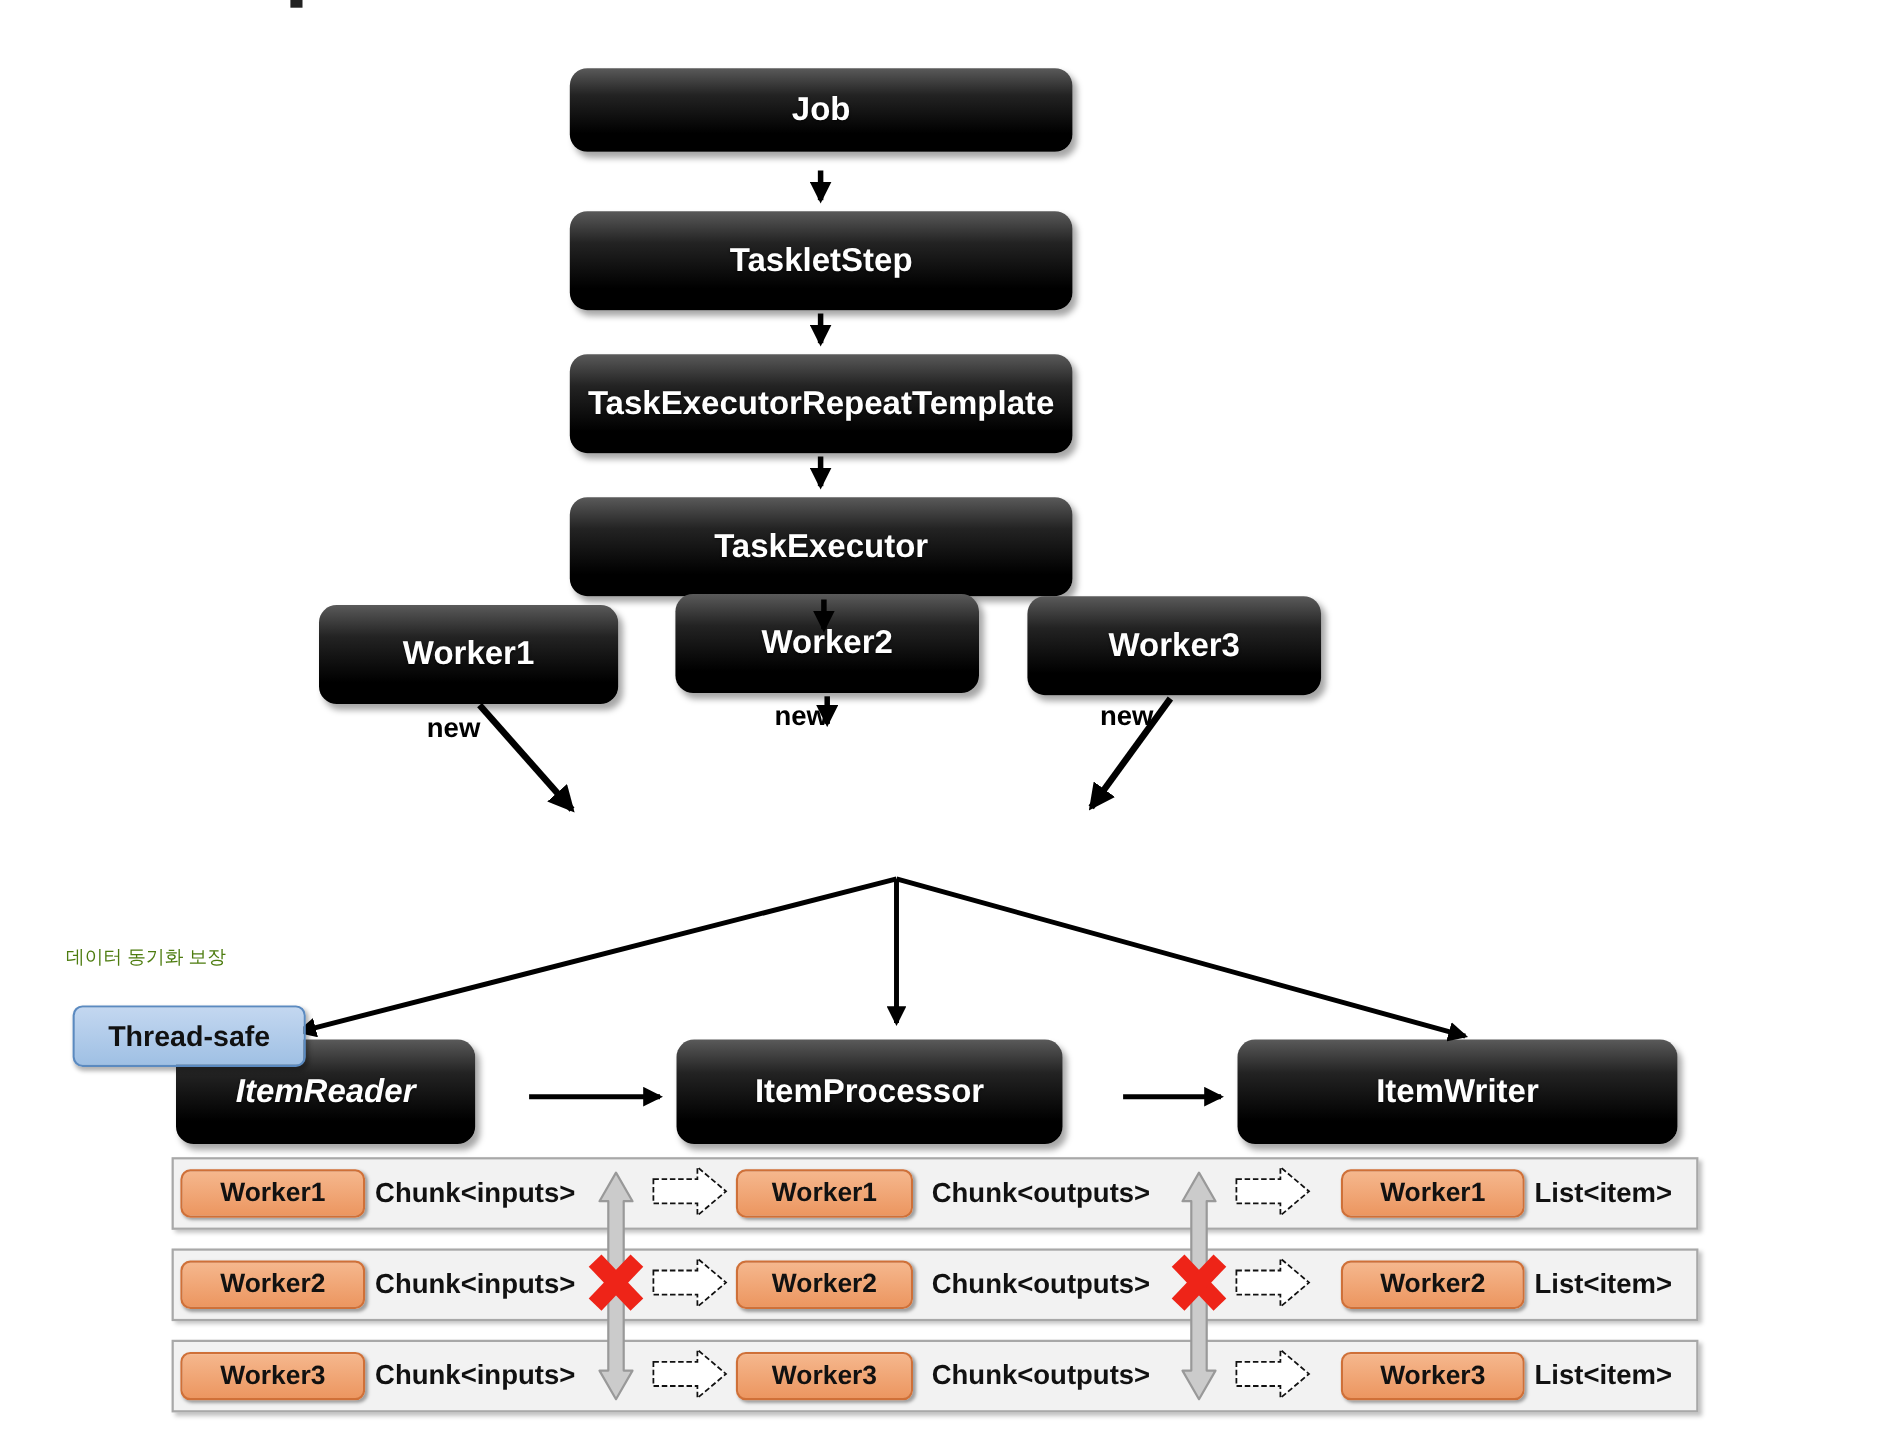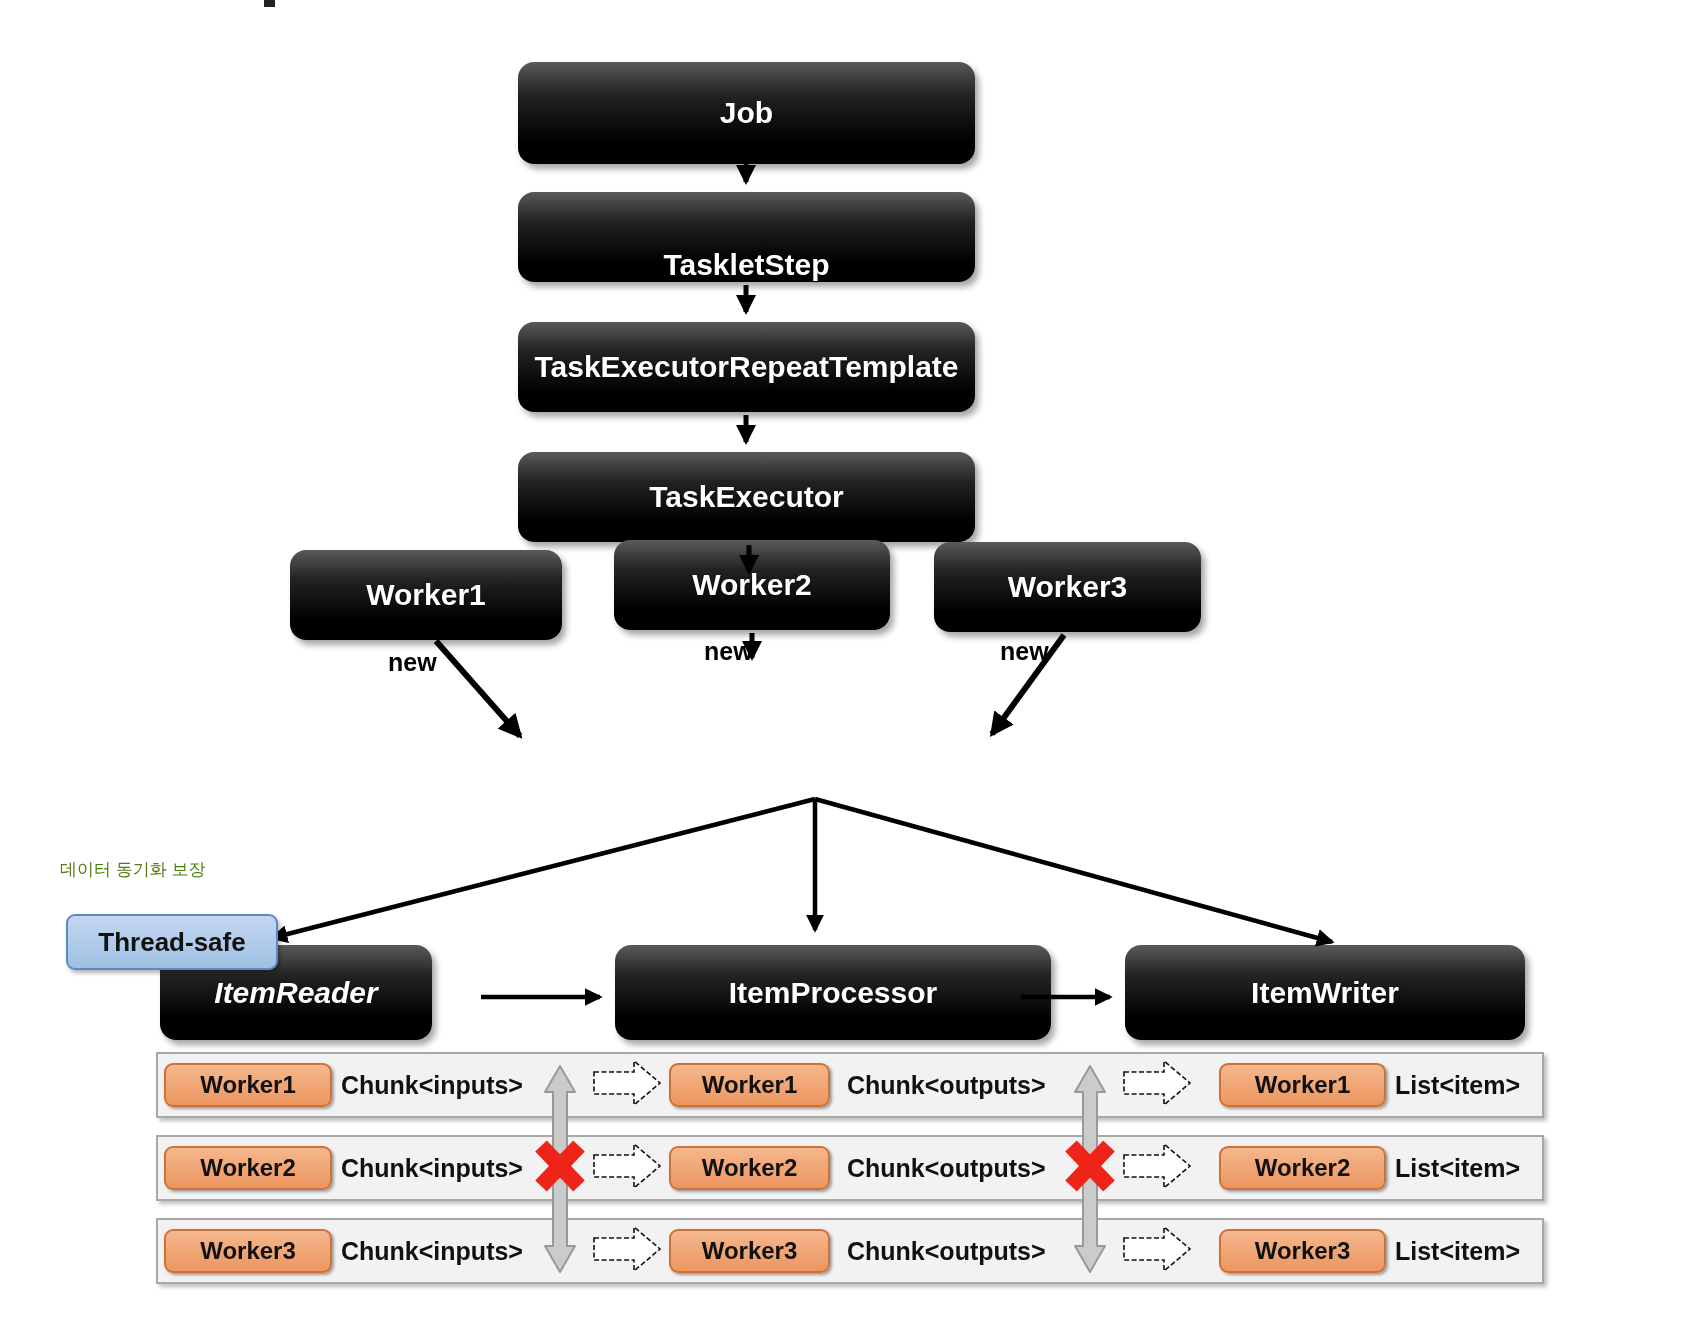--- a/index.html
+++ b/index.html
@@ -32,24 +32,24 @@
   .overlay{position:absolute;left:0;top:0;width:1708px;height:1320px;z-index:5;pointer-events:none;}
   .speck{position:absolute;left:264px;top:0;width:11px;height:7px;background:#222;z-index:2;}
 </style>
 </head>
 <body>
 
 <div class="canvas">
 
   <div class="speck"></div>
 
-  <div class="nbox" style="left:518px;top:62px;width:457px;height:102px;">
+  <div class="nbox" style="left:518px;top:62px;width:457px;height:76px;">
       <span>Job</span>
     </div>
-  <div class="nbox" style="left:518px;top:192px;width:457px;height:90px;align-items:flex-end;">
+  <div class="nbox" style="left:518px;top:192px;width:457px;height:90px;">
       <span>TaskletStep</span>
     </div>
   <div class="nbox" style="left:518px;top:452px;width:457px;height:90px;">
       <span>TaskExecutor</span>
     </div>
   <div class="nbox" style="left:518px;top:322px;width:457px;height:90px;">
       <span>TaskExecutorRepeatTemplate</span>
     </div>
 
   <div class="nbox" style="left:290px;top:550px;width:272px;height:90px;">
@@ -68,21 +68,21 @@
 
 
   <div class="korean-note">데이터 동기화 보장</div>
   <div class="badge">
     <span>Thread-safe</span>
   </div>
 
   <div class="nbox" style="left:160px;top:945px;width:272px;height:95px;font-style:italic;">
       <span>ItemReader</span>
     </div>
-  <div class="nbox" style="left:615px;top:945px;width:436px;height:95px;">
+  <div class="nbox" style="left:615px;top:945px;width:351px;height:95px;">
       <span>ItemProcessor</span>
     </div>
   <div class="nbox" style="left:1125px;top:945px;width:400px;height:95px;">
       <span>ItemWriter</span>
     </div>
 
   <div class="wrow" style="top:1052px;">
     <div class="chip" style="left:6px;width:164px;">
         <span>Worker1</span>
       </div>

